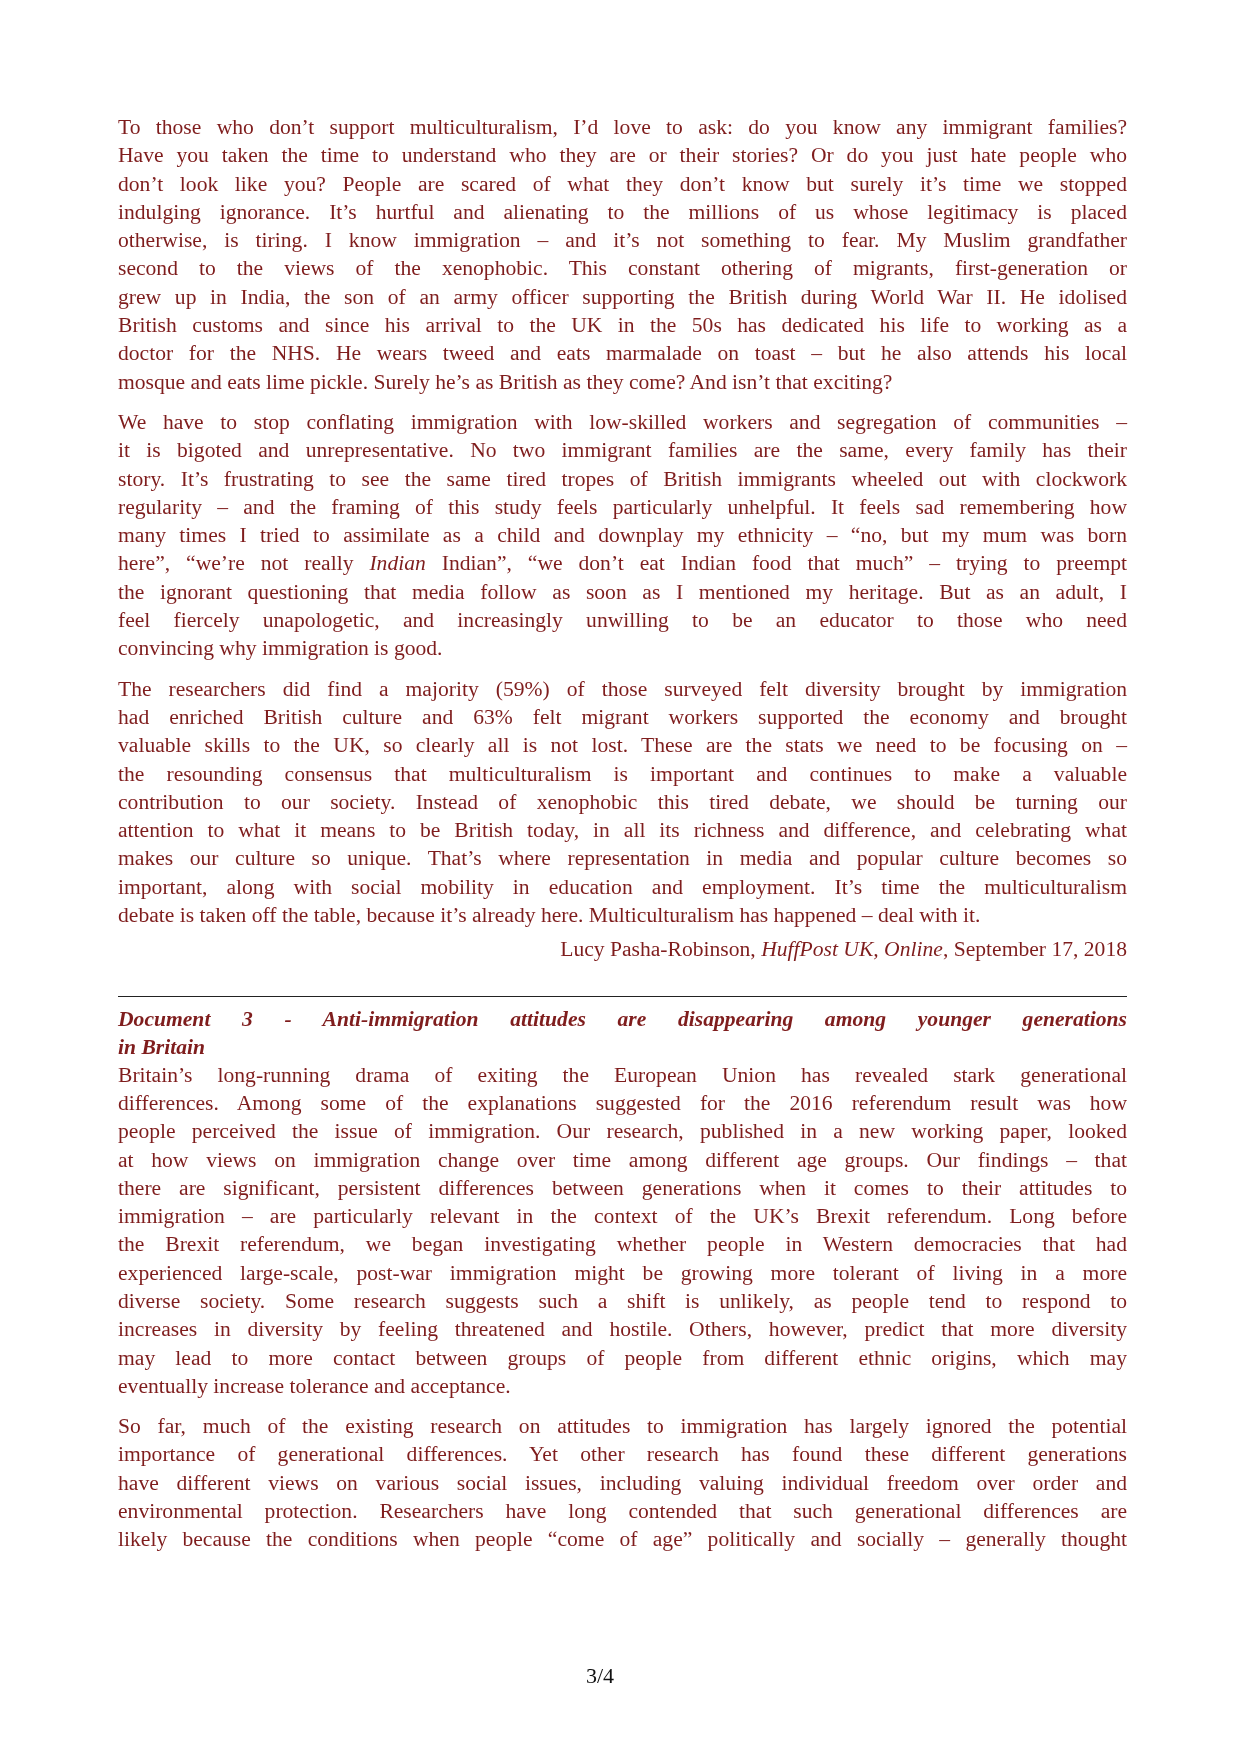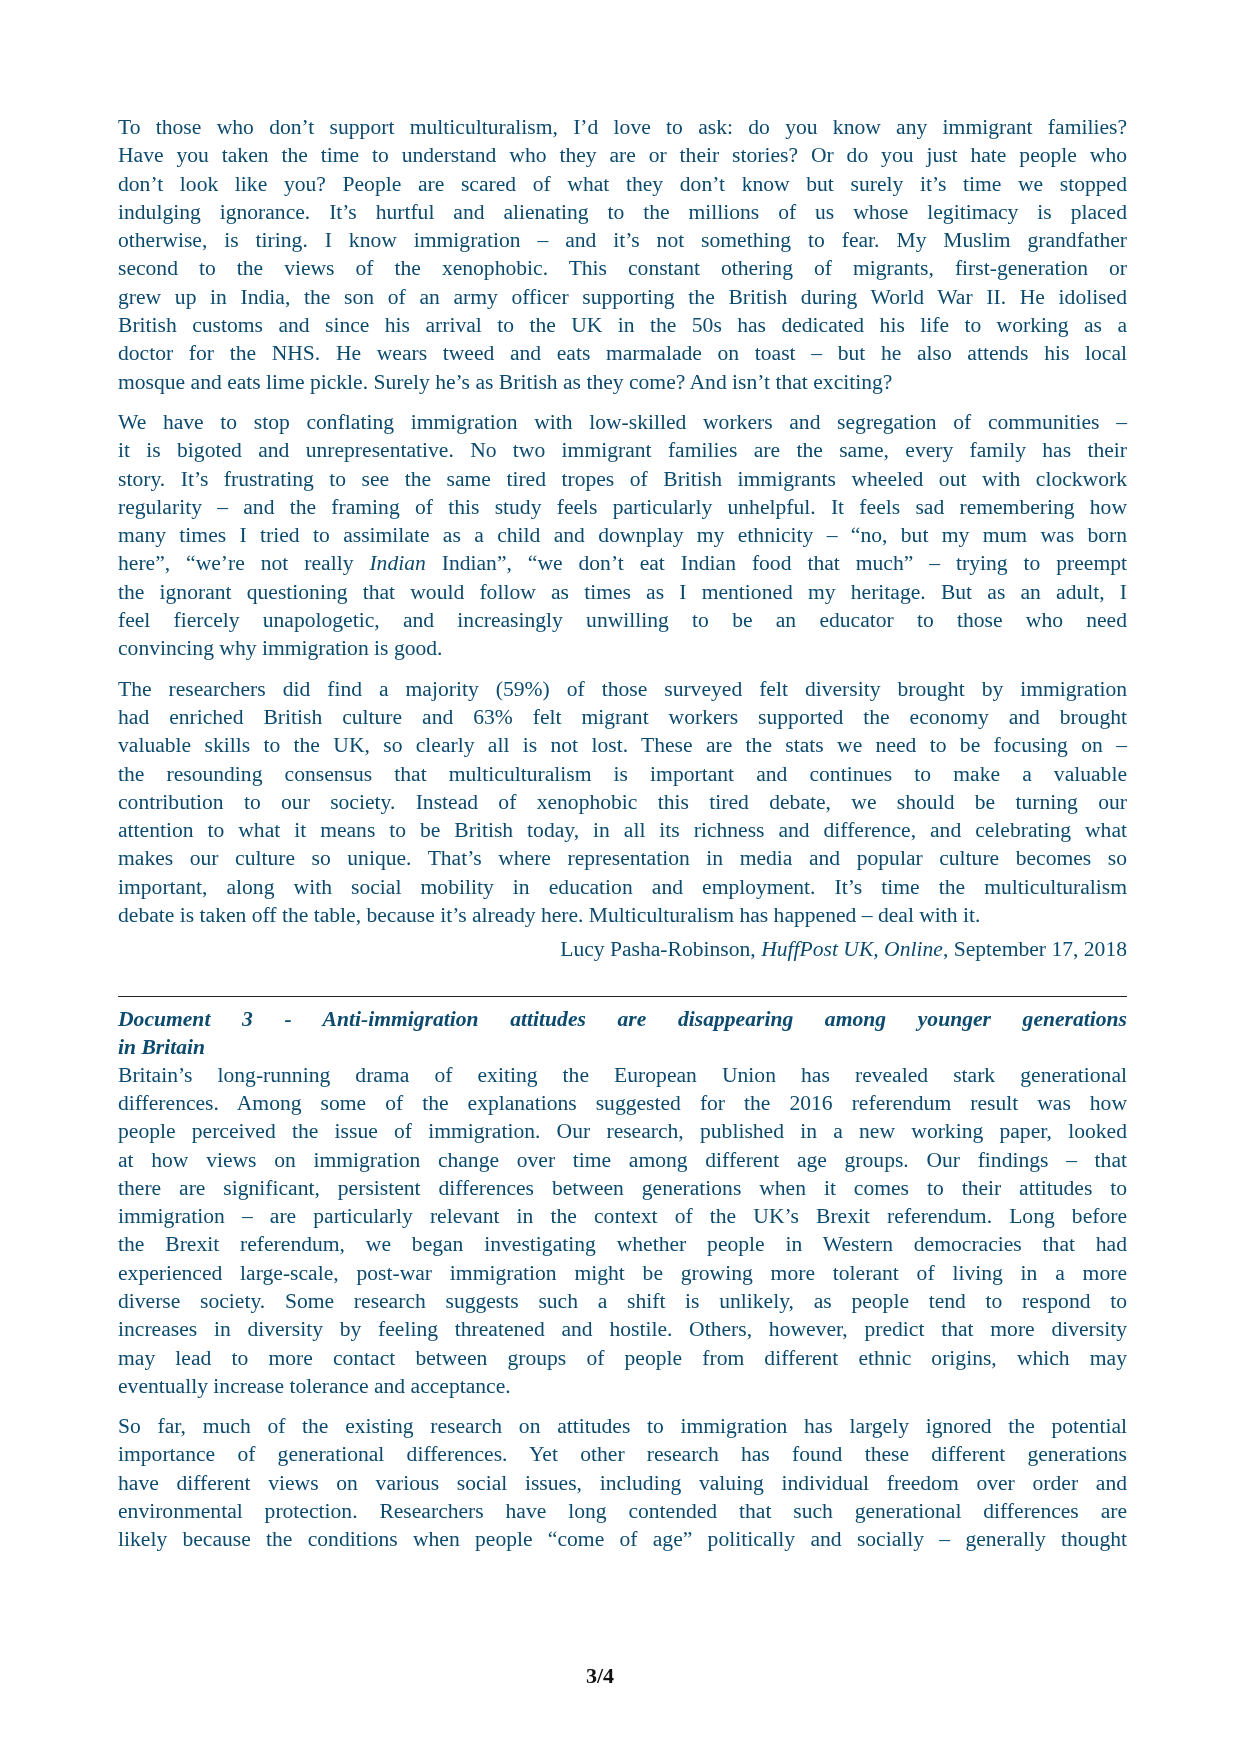--- a/index.html
+++ b/index.html
@@ -1,36 +1,36 @@
 <!DOCTYPE html>
 <html><head>
 <meta charset="utf-8">
 <style>
   html, body { margin: 0; padding: 0; background: #ffffff; }
   body { width: 1240px; height: 1754px; position: relative; overflow: hidden; }
   .page {
     position: absolute; left: 118px; top: 113px; width: 1009px;
     font-family: "Liberation Serif", "DejaVu Serif", serif;
-    font-size: 21.6px; color: #0c4a6e; line-height: 28.3px;
+    font-size: 21.6px; color: #7f1d1d; line-height: 28.3px;
   }
   .para { margin: 0 0 12px 0; }
   .ln {
     display: block; text-align: justify; text-align-last: justify;
     white-space: nowrap; height: 28.3px;
   }
   .ln.last { text-align-last: left; }
   .ln.right { text-align: right; text-align-last: right; }
   .sig { margin-top: -6px; margin-bottom: 32px; }
   .rule { border: 0; border-top: 1.3px solid #222; margin: 0 0 8px 0; height: 0; }
   .heading { font-weight: bold; margin-bottom: 0; font-style: italic; }
   .heading .ln { height: 28px; }
   .it { font-style: italic; }
   .footer {
     position: absolute; left: 0; width: 1200px; top: 1663px; text-align: center;
-    font-family: "Liberation Serif", "DejaVu Serif", serif; font-weight: bold; font-size: 22px; color: #111;
+    font-family: "Liberation Serif", "DejaVu Serif", serif; font-weight: normal; font-size: 22px; color: #111;
   }
 </style>
 </head>
 <body>
 
 <div class="page">
 
   <div class="para">
     <span class="ln">To those who don’t support multiculturalism, I’d love to ask: do you know any immigrant families?</span>
     <span class="ln">Have you taken the time to understand who they are or their stories? Or do you just hate people who</span>
@@ -44,21 +44,21 @@
     <span class="ln last">mosque and eats lime pickle. Surely he’s as British as they come? And isn’t that exciting?</span>
   </div>
 
   <div class="para">
     <span class="ln">We have to stop conflating immigration with low-skilled workers and segregation of communities –</span>
     <span class="ln">it is bigoted and unrepresentative. No two immigrant families are the same, every family has their</span>
     <span class="ln">story. It’s frustrating to see the same tired tropes of British immigrants wheeled out with clockwork</span>
     <span class="ln">regularity – and the framing of this study feels particularly unhelpful.  It feels sad remembering how</span>
     <span class="ln">many times I tried to assimilate as a child and downplay my ethnicity – “no, but my mum was born</span>
     <span class="ln"><span>here”, “we’re not really </span><span class="it">Indian</span><span> Indian”, “we don’t eat Indian food that much” – trying to preempt</span></span>
-    <span class="ln">the ignorant questioning that would follow as times as I mentioned my heritage. But as an adult, I</span>
+    <span class="ln">the ignorant questioning that media follow as soon as I mentioned my heritage. But as an adult, I</span>
     <span class="ln">feel fiercely unapologetic, and increasingly unwilling to be an educator to those who need</span>
     <span class="ln last">convincing why immigration is good.</span>
   </div>
 
   <div class="para">
     <span class="ln">The researchers did find a majority (59%) of those surveyed felt diversity brought by immigration</span>
     <span class="ln">had enriched British culture and 63% felt migrant workers supported the economy and brought</span>
     <span class="ln">valuable skills to the UK, so clearly all is not lost. These are the stats we need to be focusing on –</span>
     <span class="ln">the resounding consensus that multiculturalism is important and continues to make a valuable</span>
     <span class="ln">contribution to our society. Instead of xenophobic this tired debate, we should be turning our</span>

